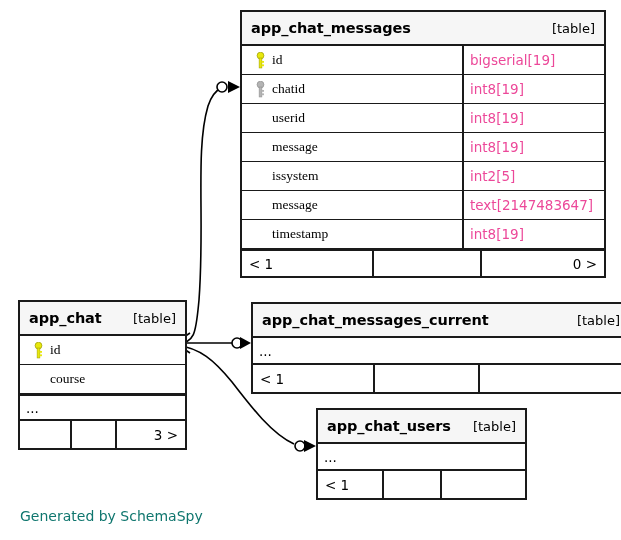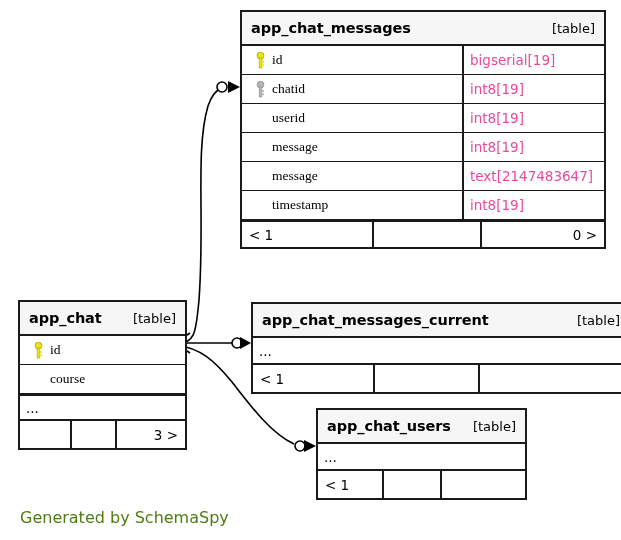--- a/index.html
+++ b/index.html
@@ -133,22 +133,22 @@
   }
   .foot-cell:first-child {
     border-left: none;
   }
   .foot-left { justify-content: flex-start; }
   .foot-right { justify-content: flex-end; }
   .caption {
     position: absolute;
     left: 20px;
     top: 508px;
-    font-size: 16px;
-    color: #4d7c0f;
+    font-size: 14px;
+    color: #0f766e;
     white-space: nowrap;
     z-index: 2;
   }
   
   #table-app-chat-messages {
     left: 240px; top: 10px; width: 366px;
   }
   #table-app-chat-messages .col-name { width: 220px; }
   #table-app-chat {
     left: 18px; top: 300px; width: 169px;
@@ -236,20 +236,27 @@
     </div>
 
     <div class="col-row">
       <div class="col-name">
         <span class="key-slot"></span>
         <span class="col-label">message</span>
       </div>
       <div class="col-type">int8[19]</div>
     </div>
 
+    <div class="col-row">
+      <div class="col-name">
+        <span class="key-slot"></span>
+        <span class="col-label">issystem</span>
+      </div>
+      <div class="col-type">int2[5]</div>
+    </div>
 
     <div class="col-row">
       <div class="col-name">
         <span class="key-slot"></span>
         <span class="col-label">message</span>
       </div>
       <div class="col-type">text[2147483647]</div>
     </div>
 
     <div class="col-row">

